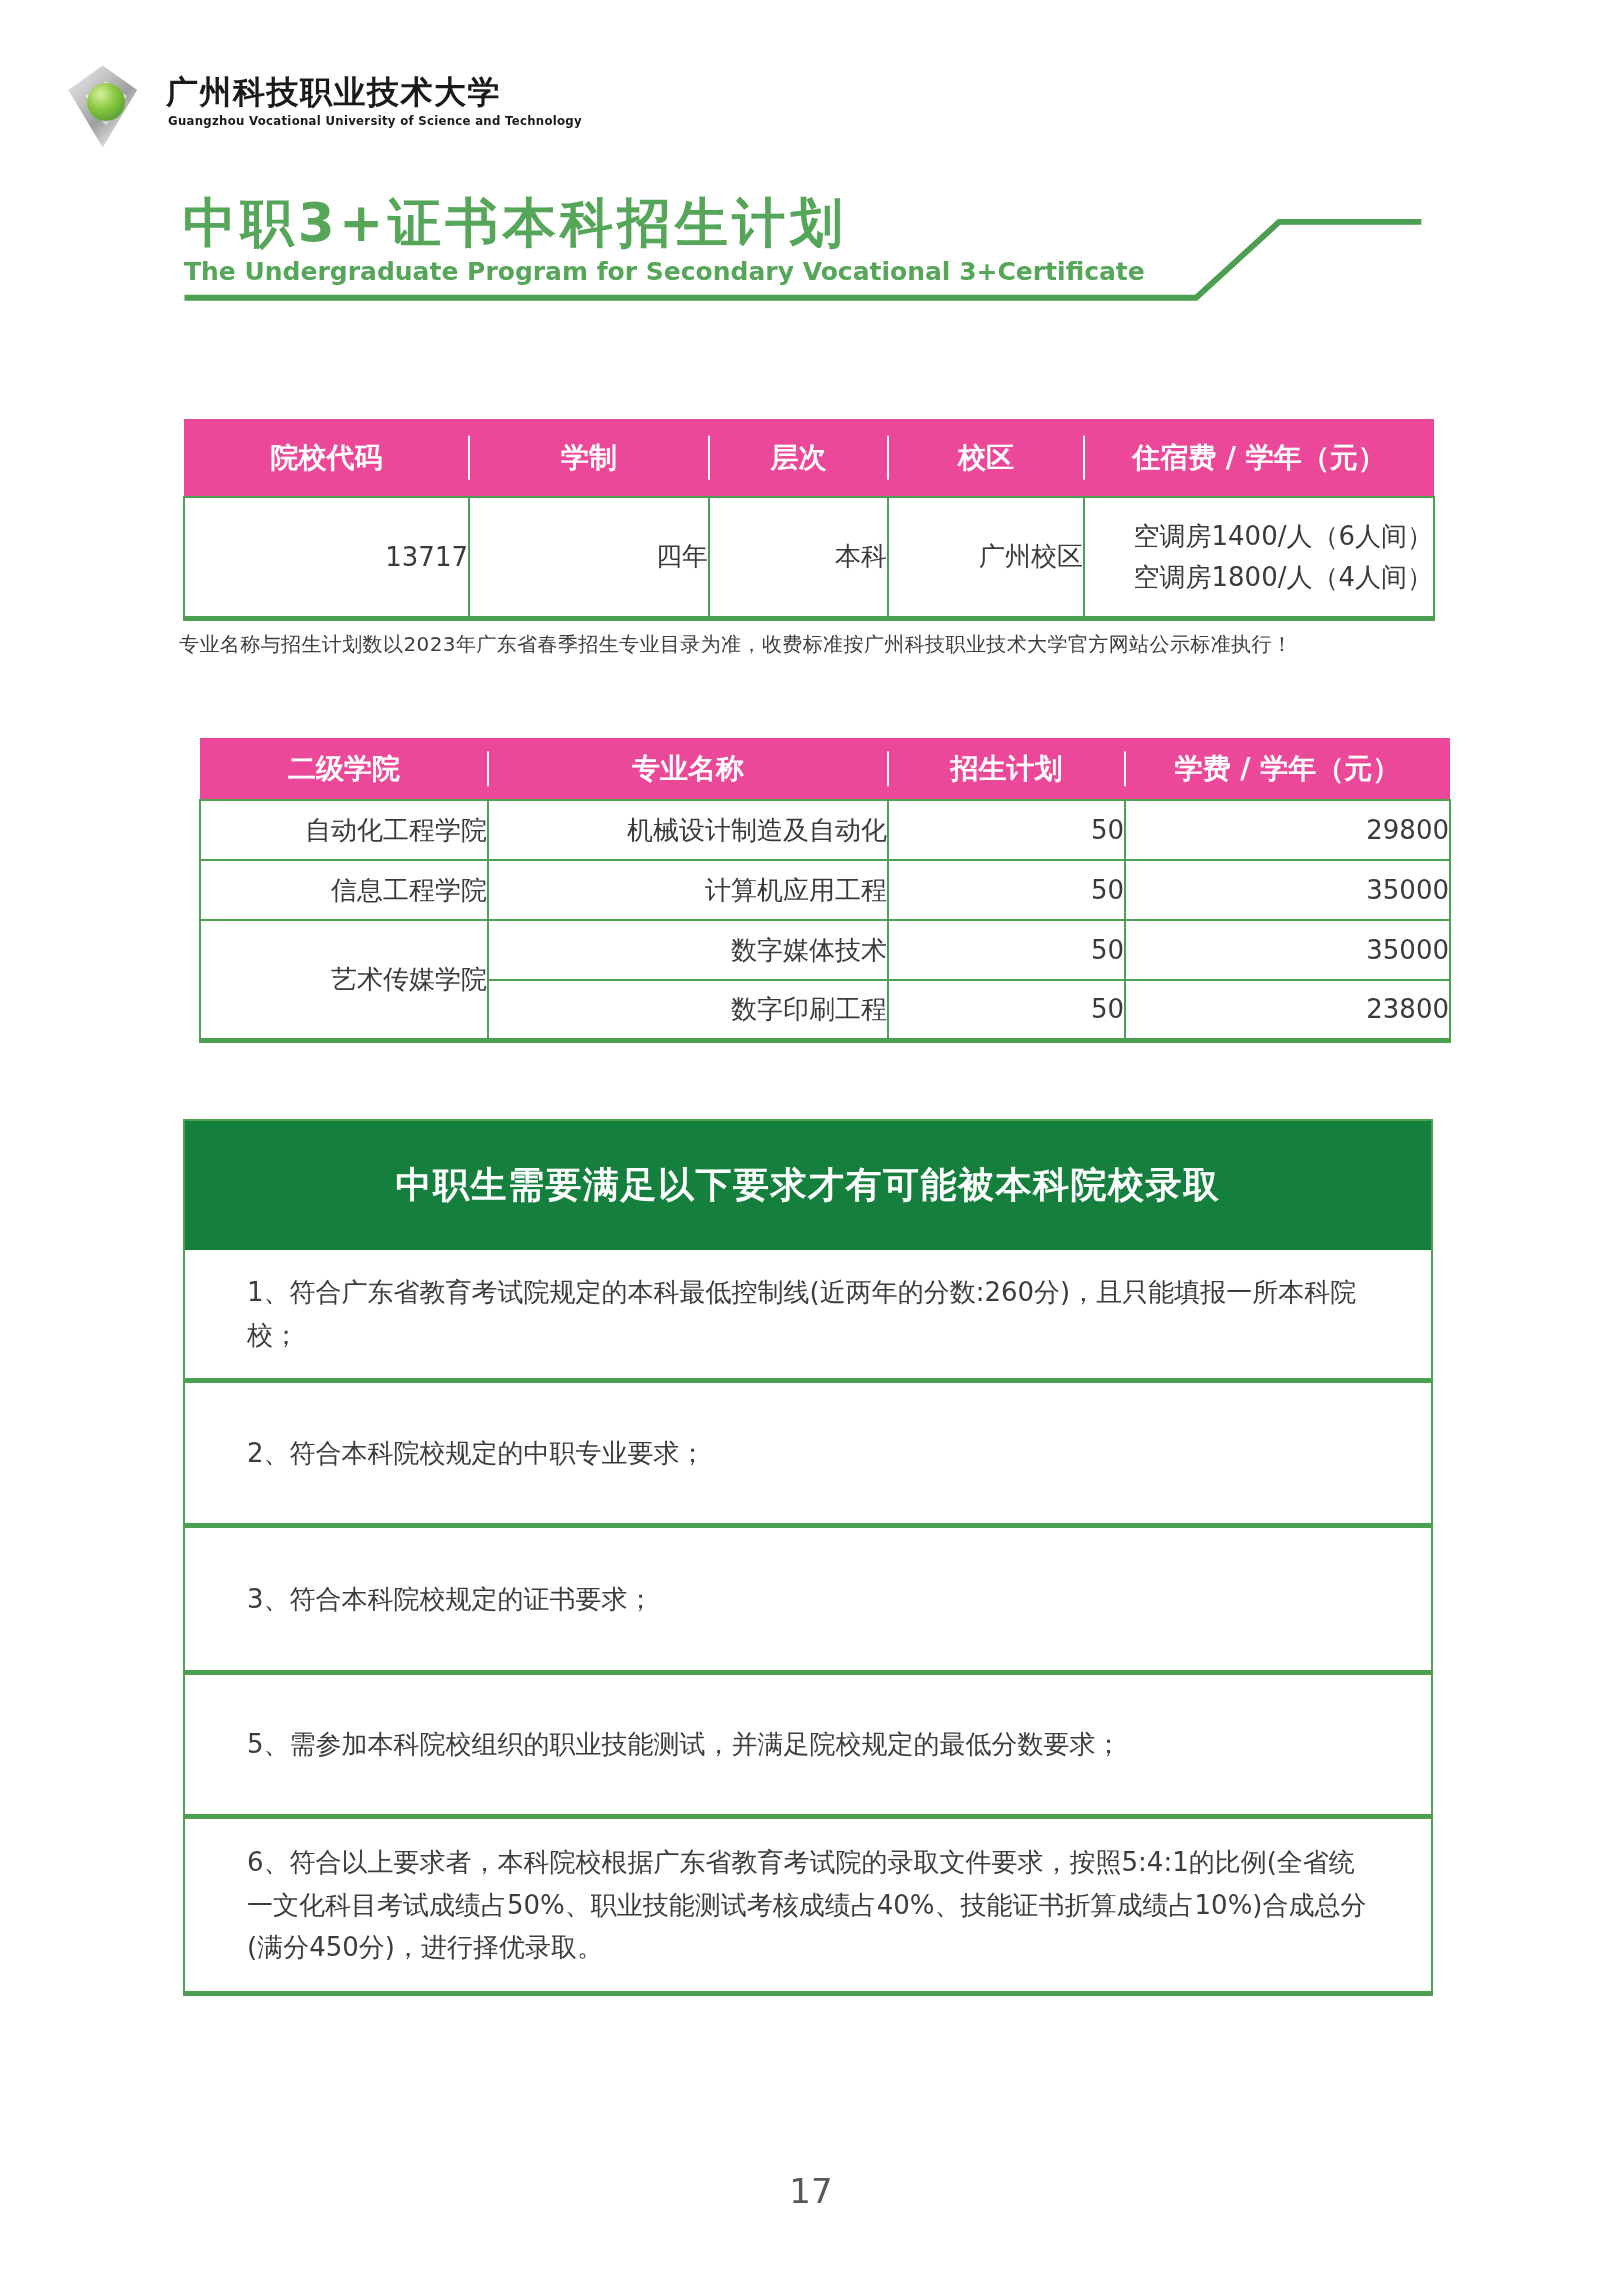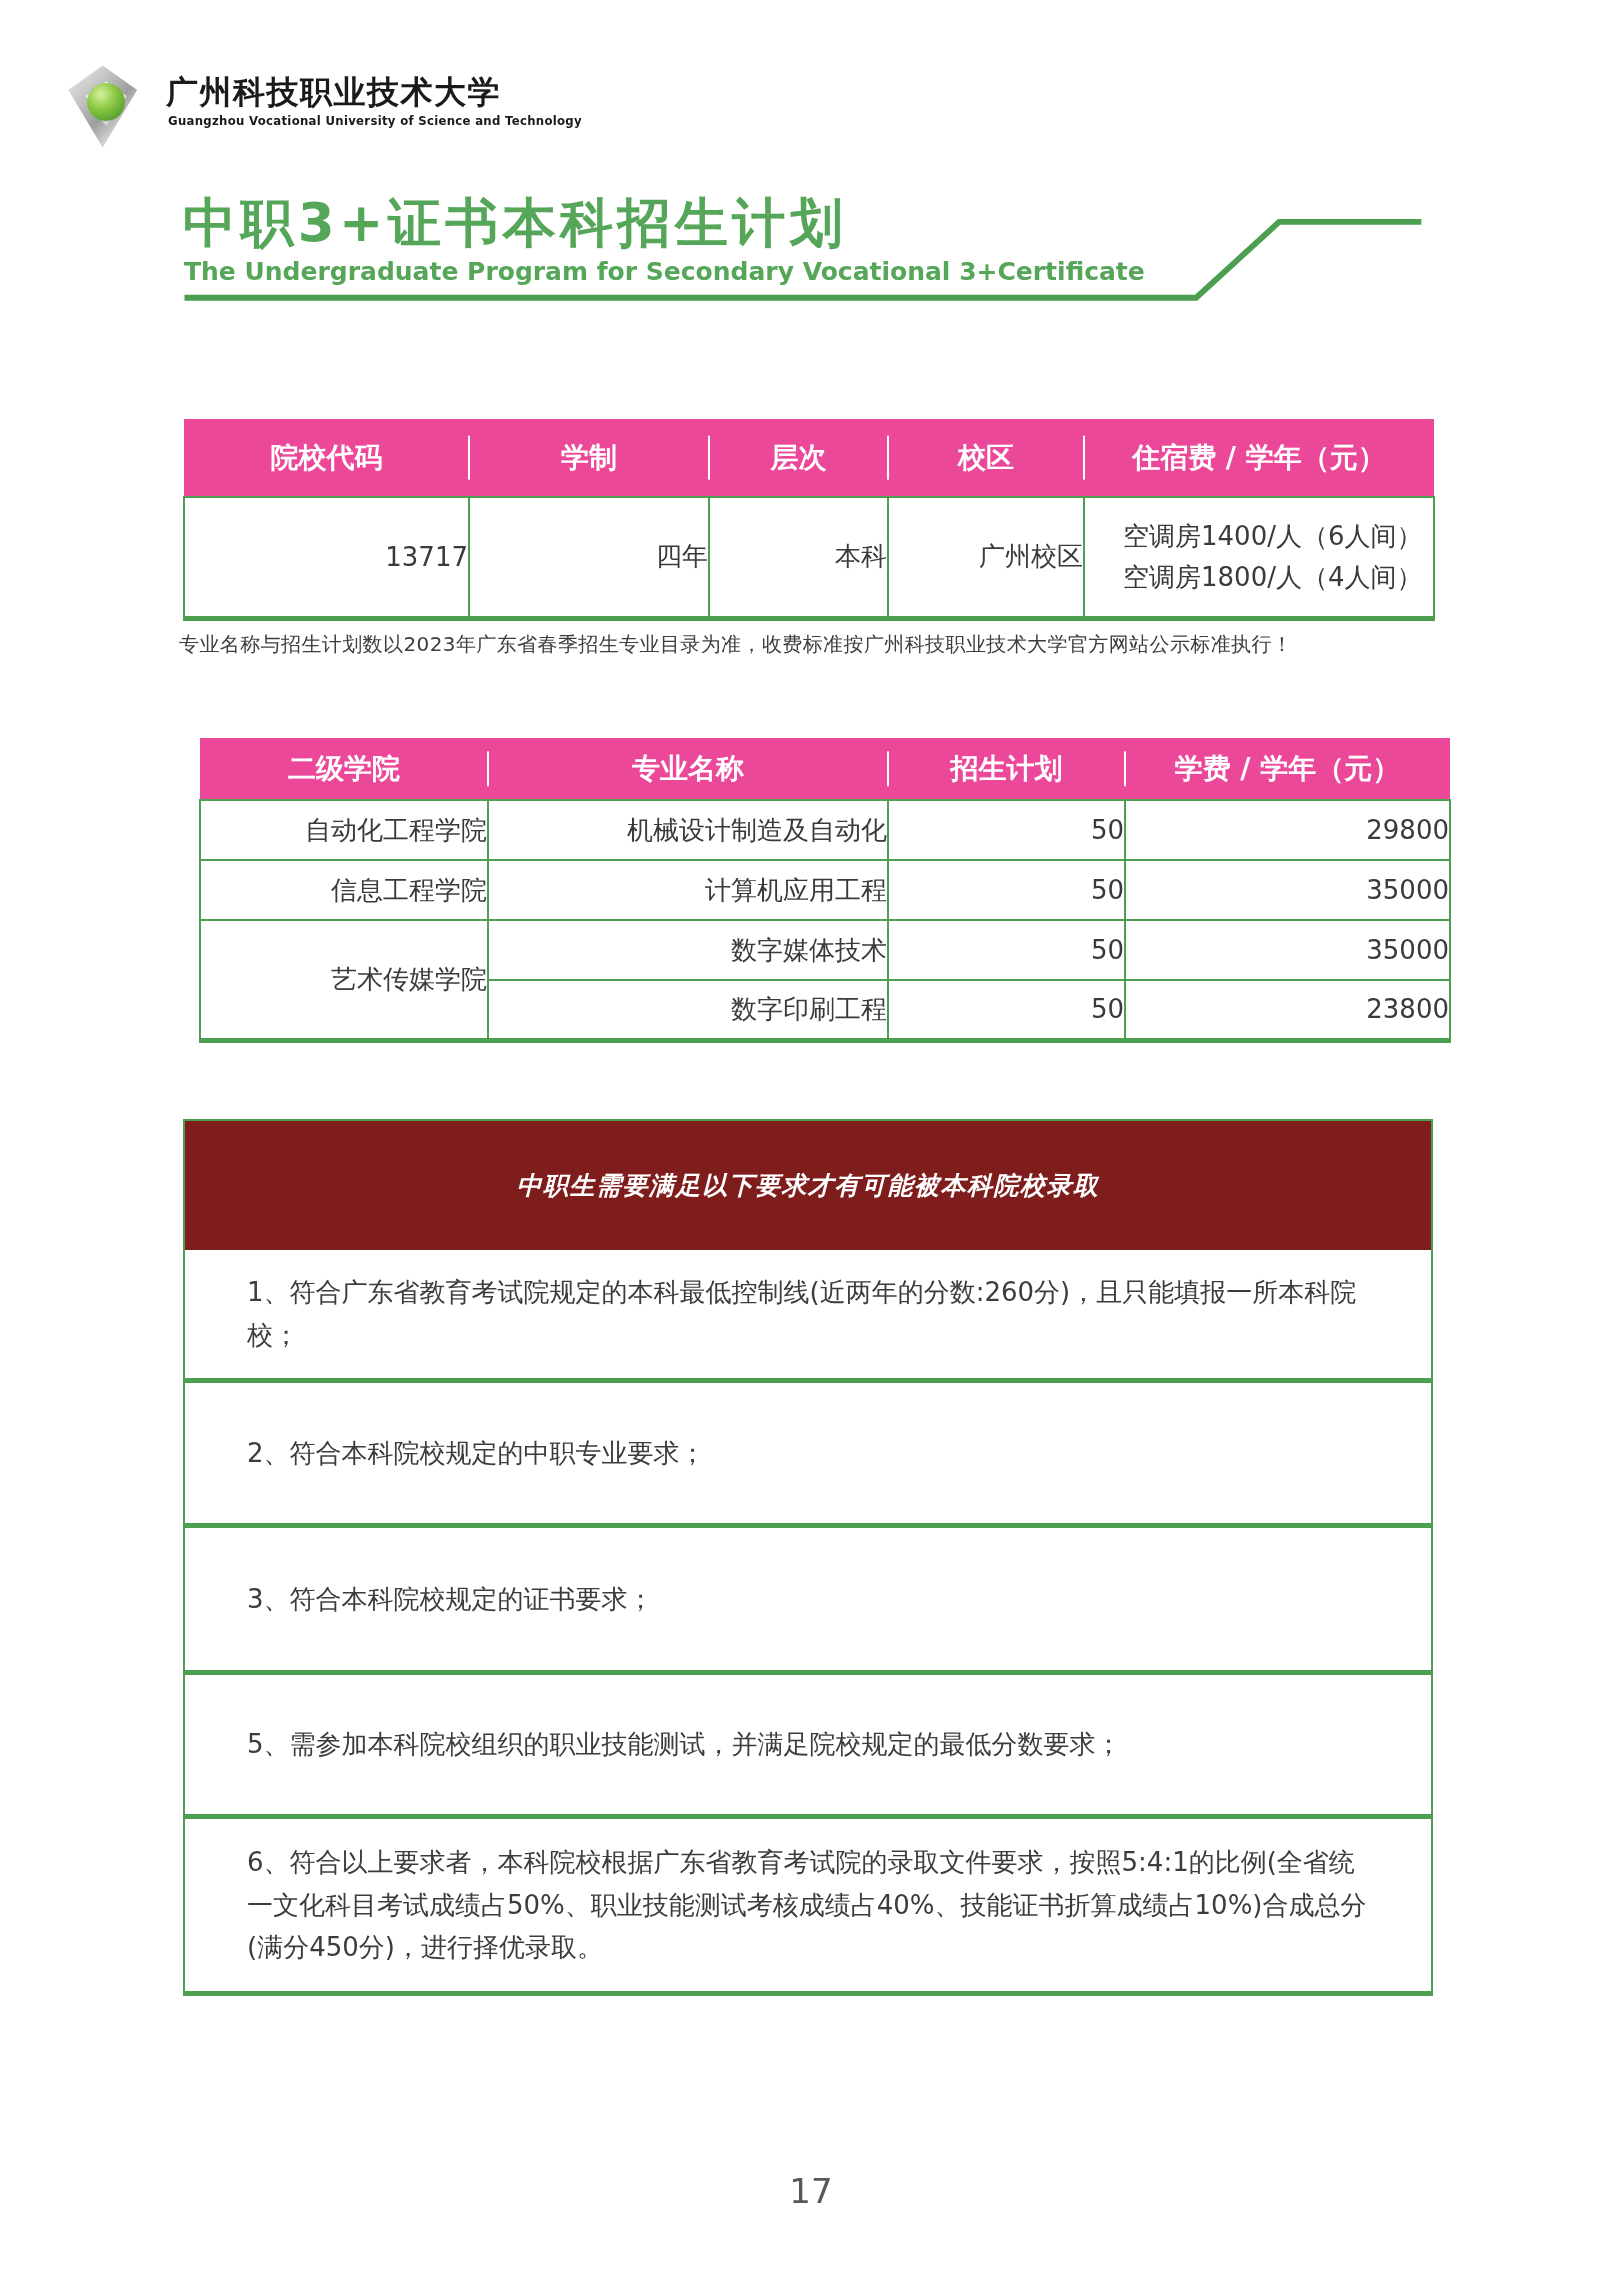--- a/index.html
+++ b/index.html
@@ -47,35 +47,35 @@
     position:absolute; left:-1.5px; top:50%; transform:translateY(-50%);
     width:2.9px; height:58%; background:#ffffff;
   }
   .gtable td {
     border:2.9px solid #4c9e50; font-size:26px; color:#3a3a3a;
     text-align:right; vertical-align:middle; background:#ffffff; padding:0;
   }
   .t1 { left:183px; top:419px; width:1250px; border-bottom:5.8px solid #4c9e50; }
   .t1 thead tr { height:78px; }
   .t1 tbody tr { height:121px; }
-  .t1 .accom { text-align:left; padding-left:38px; line-height:1.55; }
+  .t1 .accom { text-align:right; padding-left:38px; line-height:1.55; }
   .t2 { left:199px; top:738px; width:1250px; border-bottom:5.8px solid #4c9e50; }
   .t2 thead tr { height:62px; }
   .t2 tbody tr { height:60px; }
 
   .note { position:absolute; left:179px; top:631px; width:1286px; font-size:20px; color:#3d3d3d; letter-spacing:0.4px; }
 
   
   .req {
     position:absolute; left:183px; top:1119px; width:1250px;
     border:2.9px solid #4c9e50; border-bottom-width:5.8px; box-sizing:border-box; background:#ffffff;
   }
   .req-band {
-    height:129px; background:#7f1d1d; display:flex; align-items:center; justify-content:center;
-    color:#ffffff; font-size:25px; font-weight:bold; letter-spacing:1.5px;font-style:italic;
+    height:129px; background:#15803d; display:flex; align-items:center; justify-content:center;
+    color:#ffffff; font-size:36px; font-weight:bold; letter-spacing:1.5px;
   }
   .req-item {
     display:flex; align-items:center;
     padding:0 58px 0 62px; font-size:26px; color:#3c3c3c; line-height:1.65;
     background:#ffffff;
   }
   .req-item + .req-item { border-top:5.8px solid #4c9e50; }
   .ri-1 { height:128px; } .ri-2 { height:140px; } .ri-3 { height:142px; }
   .ri-4 { height:142px; } .ri-5 { height:139px; } .ri-6 { height:172px; }
 

